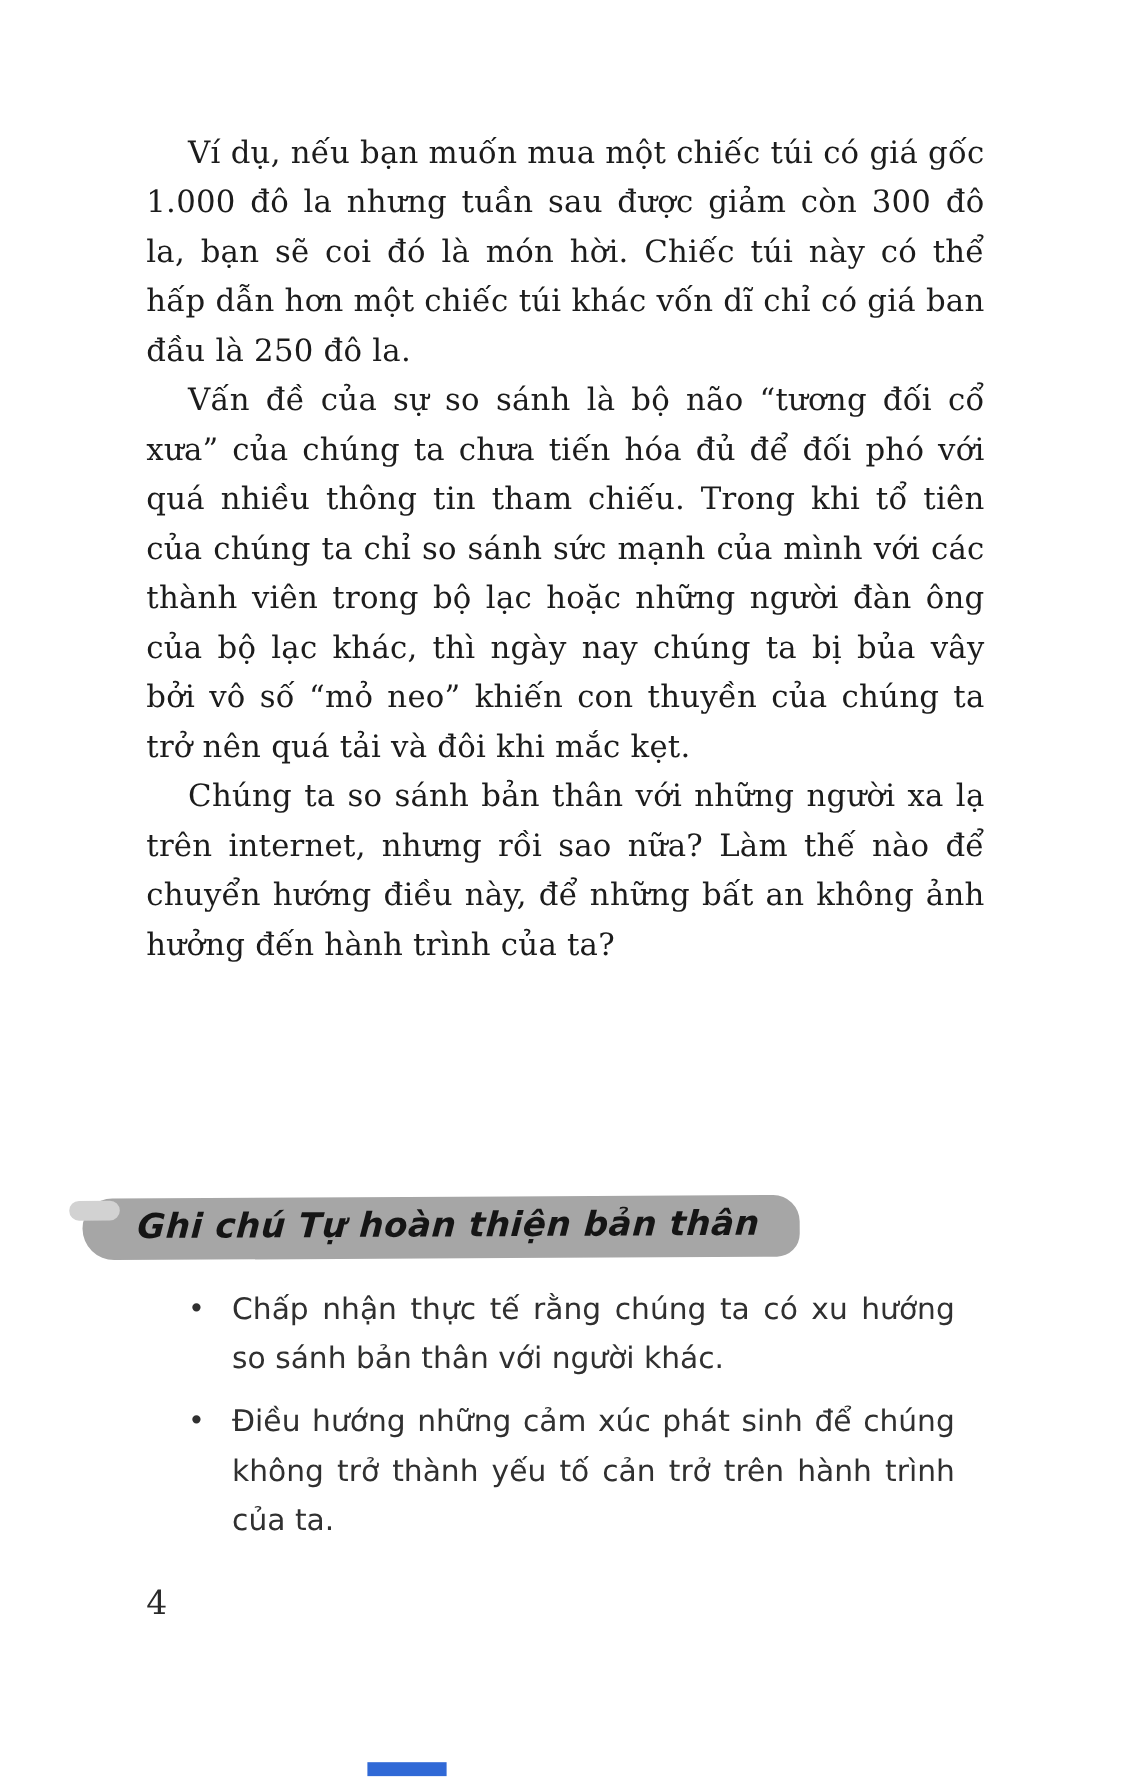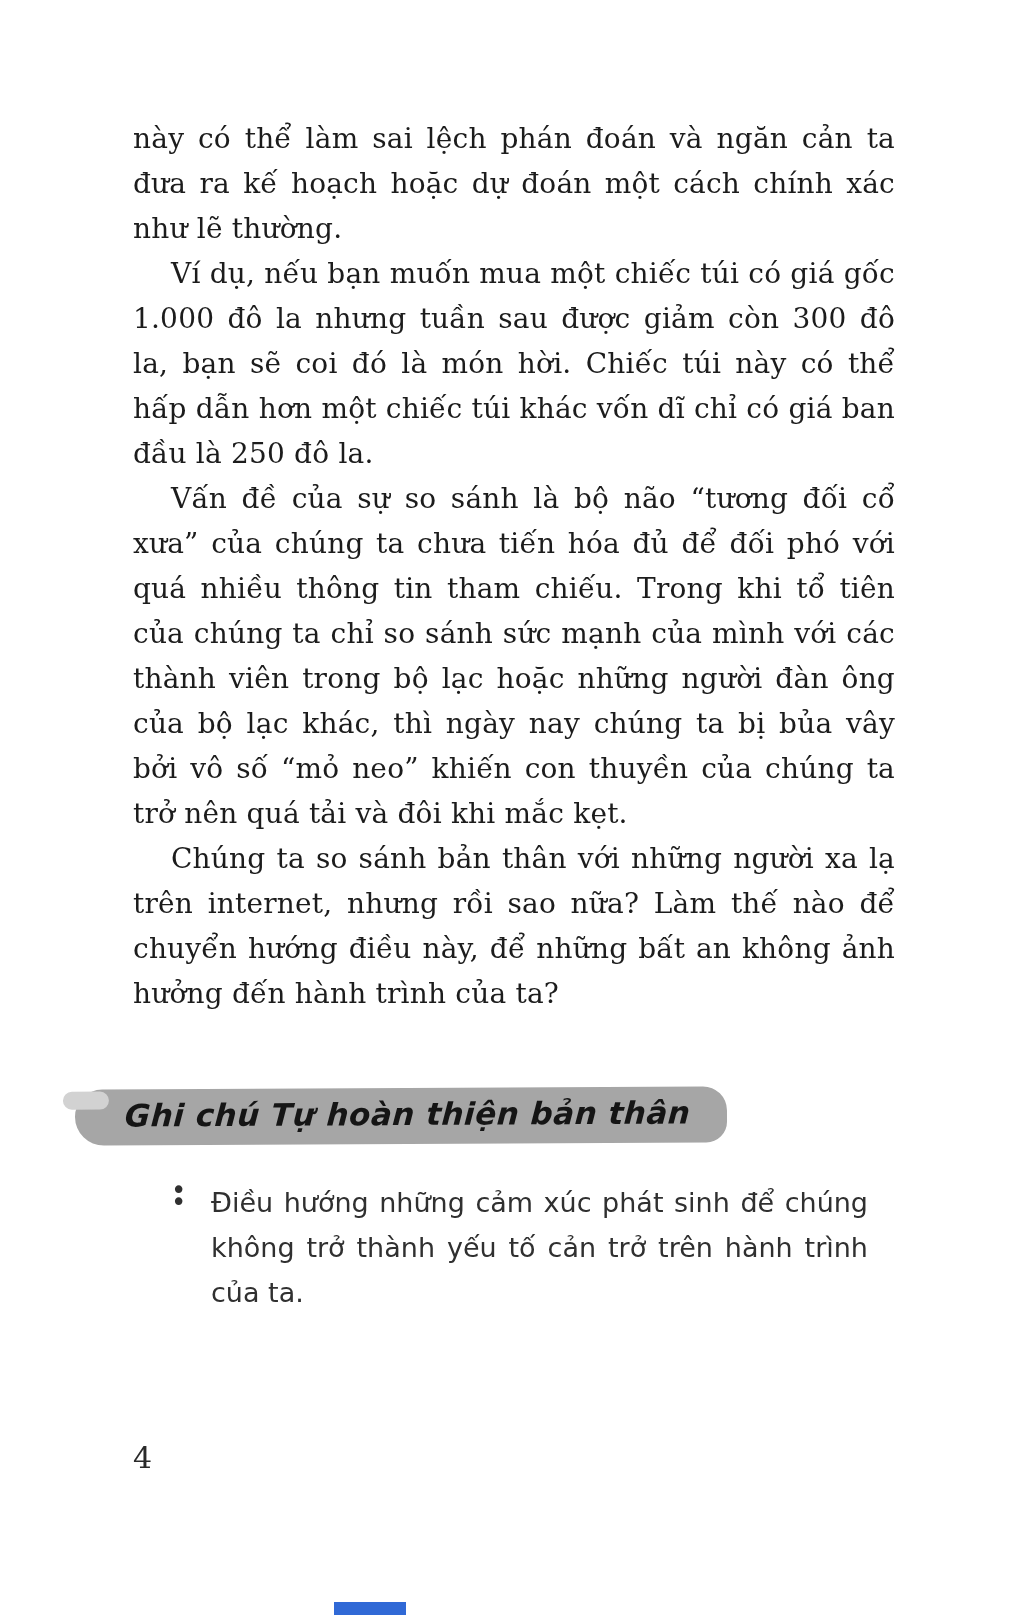--- a/index.html
+++ b/index.html
@@ -117,35 +117,35 @@
     width: 72px;
     height: 13px;
   }
 </style>
 </head>
 <body>
 
 <div id="page">
 
   <div class="text-column">
-    <p>này có thể làm sai lệch phán đoán và ngăn cản ta đưa ra kế hoạch hoặc dự đoán một cách chính xác như lẽ thường.</p>
     <p class="indent">Ví dụ, nếu bạn muốn mua một chiếc túi có giá gốc 1.000 đô la nhưng tuần sau được giảm còn 300 đô la, bạn sẽ coi đó là món hời. Chiếc túi này có thể hấp dẫn hơn một chiếc túi khác vốn dĩ chỉ có giá ban đầu là 250 đô la.</p>
     <p class="indent">Vấn đề của sự so sánh là bộ não “tương đối cổ xưa” của chúng ta chưa tiến hóa đủ để đối phó với quá nhiều thông tin tham chiếu. Trong khi tổ tiên của chúng ta chỉ so sánh sức mạnh của mình với các thành viên trong bộ lạc hoặc những người đàn ông của bộ lạc khác, thì ngày nay chúng ta bị bủa vây bởi vô số “mỏ neo” khiến con thuyền của chúng ta trở nên quá tải và đôi khi mắc kẹt.</p>
     <p class="indent">Chúng ta so sánh bản thân với những người xa lạ trên internet, nhưng rồi sao nữa? Làm thế nào để chuyển hướng điều này, để những bất an không ảnh hưởng đến hành trình của ta?</p>
   </div>
 
   <div class="note-section">
     <div class="note-highlight" style="background-color: rgb(166, 166, 166);">
       <span class="note-title">Ghi chú Tự hoàn thiện bản thân</span>
     </div>
   </div>
 
   <ul class="bullet-list">
     <li class="bullet-item">
       <span class="bullet-dot">•</span>
+      <span>Chấp nhận thực tế rằng chúng ta có xu hướng so sánh bản thân với người khác.</span>
     </li>
     <li class="bullet-item">
       <span class="bullet-dot">•</span>
       <span>Điều hướng những cảm xúc phát sinh để chúng không trở thành yếu tố cản trở trên hành trình của ta.</span>
     </li>
   </ul>
 
   <div class="page-number">4</div>
 
   <div class="progress-bar" style="background-color: rgb(48, 105, 214);"></div>

